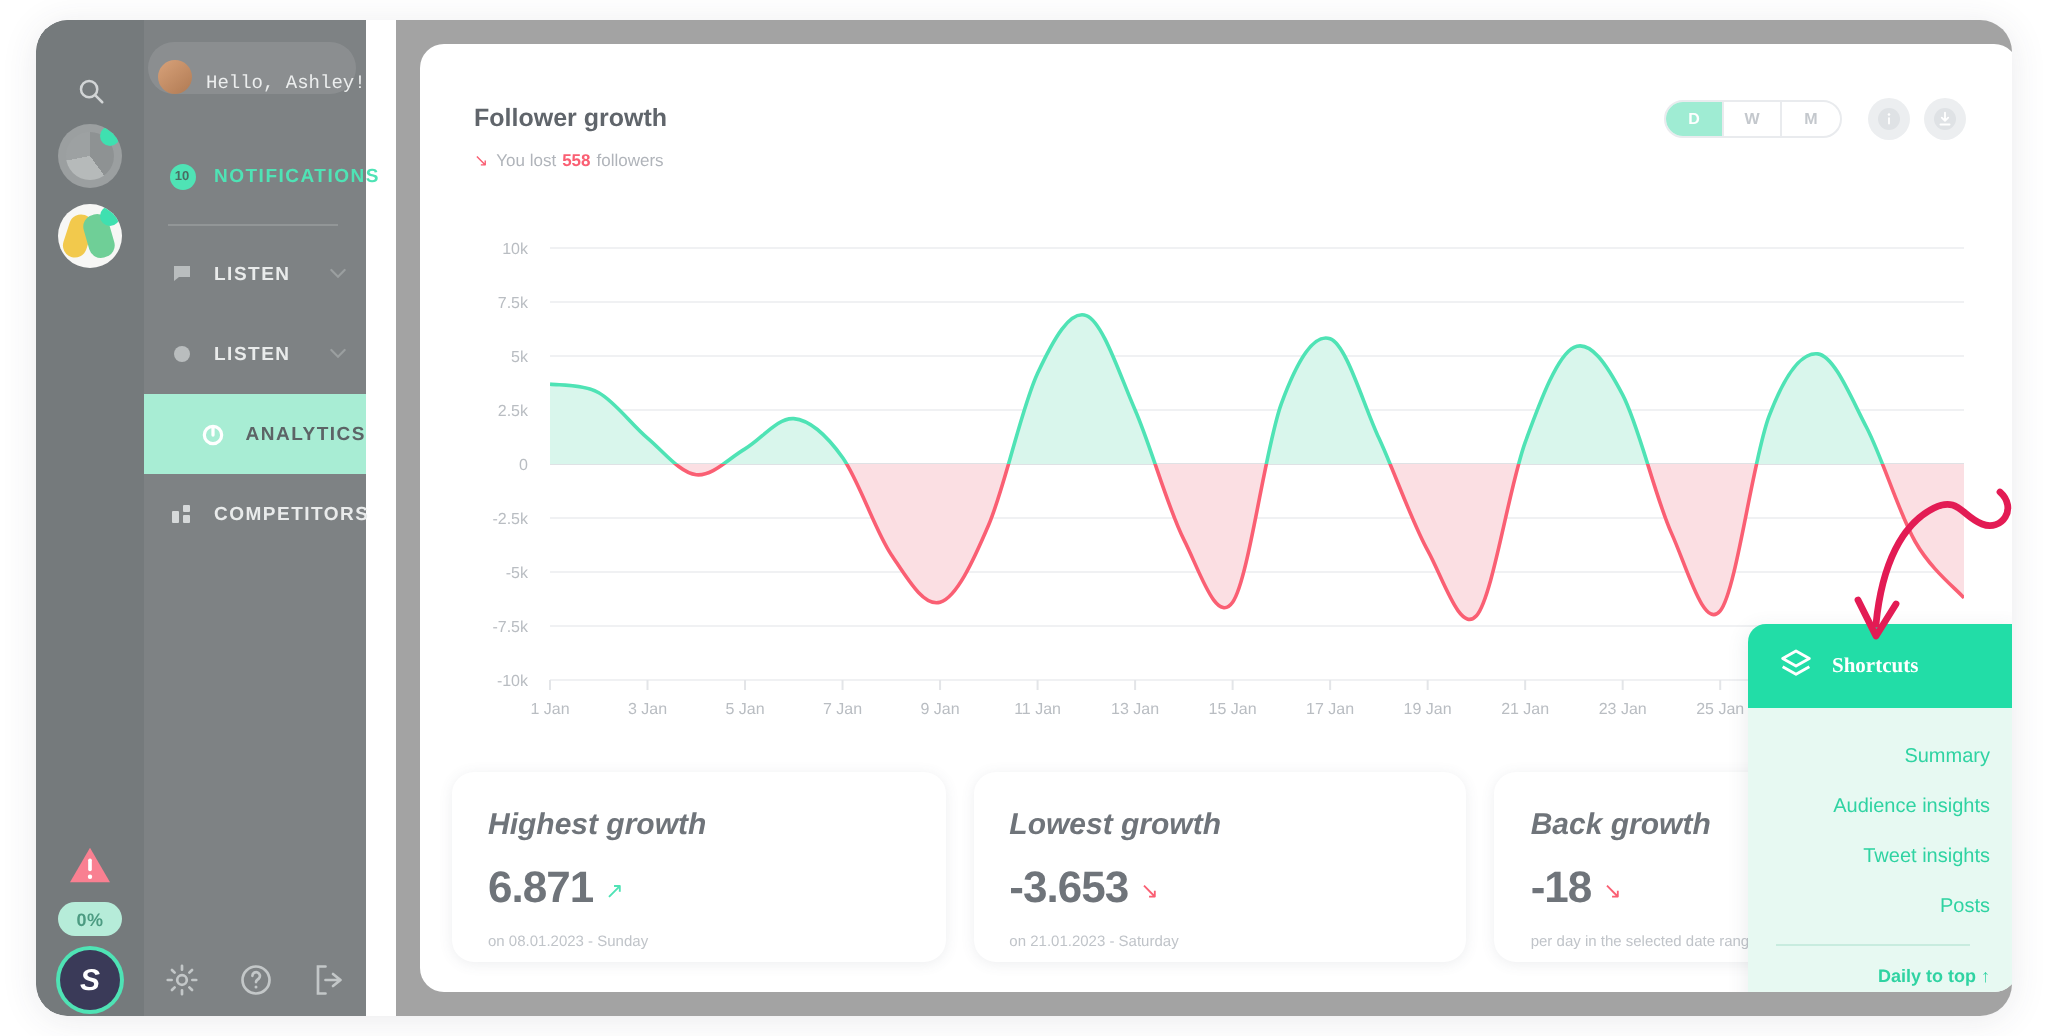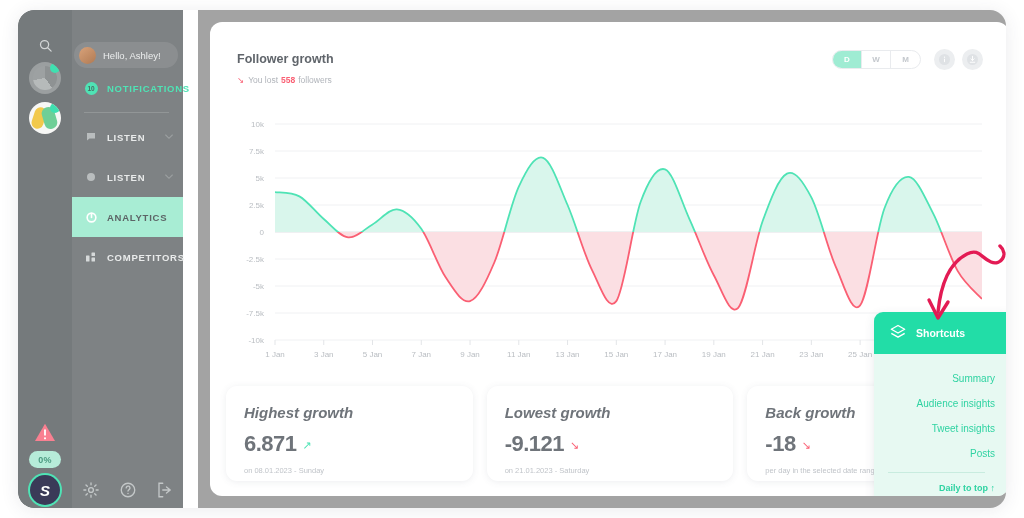--- a/index.html
+++ b/index.html
@@ -90,26 +90,27 @@
     position: absolute; left: 12px; top: 465px;
     width: 30px; height: 30px; border-radius: 50%;
     background: #3a3a58;
     display: flex; align-items: center; justify-content: center;
     color: #fff; font-size: 15px; font-weight: bold; font-style: italic;
     box-shadow: 0 0 0 2px #4fe3b5;
   }
 
   
   .user-pill {
-    position: absolute; left: 56px; top: 32px;
+    position: absolute; left: 56px; top: 11px;
     width: 104px; height: 26px;
     background: rgba(255,255,255,0.10);
     border-radius: 13px;
-    display: flex; align-items: center; padding-left: 5px;
+    display: flex; align-items: flex-end; padding-left: 5px;
     cursor: pointer;
+    font-family: Liberation Mono, monospace;
   }
   .user-pill .av {
     width: 17px; height: 17px; border-radius: 50%;
     background: linear-gradient(140deg,#d8a27a,#b07a53);
     flex: 0 0 auto;
   }
   .user-pill .nm {
     margin-left: 7px; color: #eceeee; font-size: 9.5px;
     white-space: nowrap;
   }
@@ -133,20 +134,21 @@
   }
   .nav-item.notif .lb { color: #4fe3b5; }
   .nav-item.notif .badge {
     width: 13px; height: 13px; border-radius: 50%;
     background: #4fe3b5; color: #4a6b62;
     font-size: 6.5px; font-weight: bold;
     display: flex; align-items: center; justify-content: center;
   }
   .nav-item.active {
     background: #a8edd4;
+    justify-content: flex-end;
   }
   .nav-item.active .lb { color: #5c6466; }
   .nav-sep {
     height: 1px; background: rgba(255,255,255,0.16);
     margin: 4px 14px 4px 12px;
   }
 
   .bottom-icons {
     position: absolute; left: 54px; top: 465px;
     width: 111px; height: 30px;
@@ -232,20 +234,21 @@
     background: #e7f9f2;
     border-radius: 9px 0 0 9px;
     box-shadow: -1px 2px 10px rgba(60,80,90,0.10);
     overflow: hidden;
     z-index: 5;
   }
   .shortcuts .hd {
     height: 42px; background: #22dda7;
     display: flex; align-items: center; padding-left: 14px;
     cursor: pointer;
+    font-family: Liberation Serif, serif;
   }
   .shortcuts .hd .ttl {
     margin-left: 28px; color: #fff; font-size: 10.5px; font-weight: bold;
   }
   .shortcuts .lst { padding: 12px 14px 0 0; }
   .shortcuts .li {
     text-align: right; font-size: 10px; color: #2fd3a2;
     padding: 7px 0; cursor: pointer;
   }
   .shortcuts .div { height: 1px; background: #c8ecdf; margin: 6px 10px 4px 14px; }
@@ -475,21 +478,21 @@
           <div class="lbl">Highest growth</div>
           <div class="valrow">
             <div class="val">6.871</div>
             <div class="tick up">↗</div>
           </div>
           <div class="note">on 08.01.2023 - Sunday</div>
         </div>
         <div class="stat">
           <div class="lbl">Lowest growth</div>
           <div class="valrow">
-            <div class="val">-9.121</div>
+            <div class="val">-3.653</div>
             <div class="tick dn">↘</div>
           </div>
           <div class="note">on 21.01.2023 - Saturday</div>
         </div>
         <div class="stat">
           <div class="lbl">Back growth</div>
           <div class="valrow">
             <div class="val">-18</div>
             <div class="tick dn">↘</div>
           </div>

